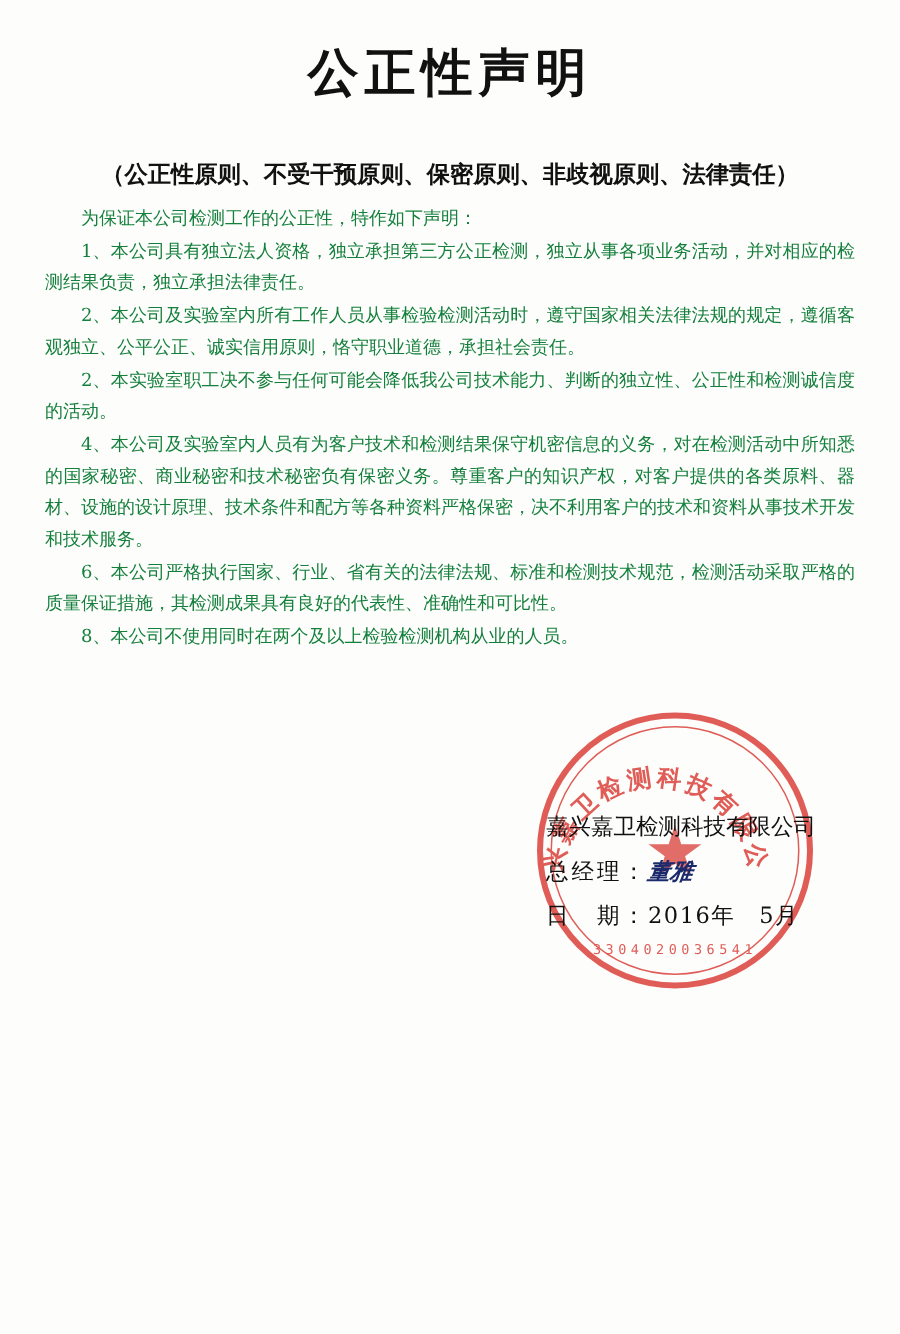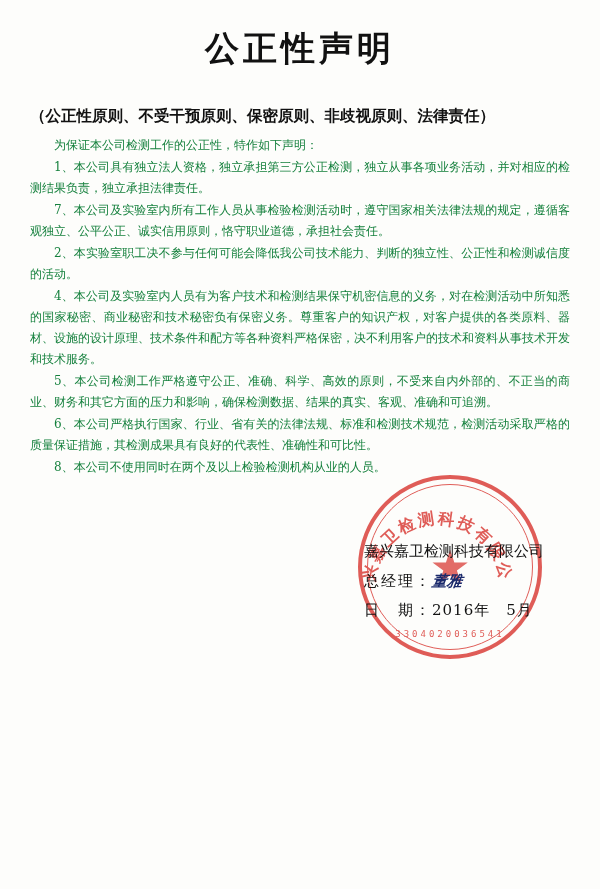--- a/index.html
+++ b/index.html
@@ -25,20 +25,21 @@
   .doc-title {
     text-align: center;
     font-size: 34px;
     font-weight: bold;
     letter-spacing: 4px;
     font-family: "DejaVu Serif", "Liberation Serif", serif;
     margin: 10px 0 34px 0;
     color: #111;
   }
   .subtitle {
+    text-align: center;
     font-size: 15.5px;
     font-weight: bold;
     font-family: "DejaVu Serif", "Liberation Serif", serif;
     letter-spacing: 0px;
     margin: 0 0 8px 0;
     color: #111;
   }
   .body-text {
     font-size: 12px;
     line-height: 1.75;
@@ -142,24 +143,23 @@
 
 <div class="page">
 
   <h1 class="doc-title">公正性声明</h1>
 
   <div class="subtitle">（公正性原则、不受干预原则、保密原则、非歧视原则、法律责任）</div>
 
   <div class="body-text">
     <p class="para">为保证本公司检测工作的公正性，特作如下声明：</p>
     <p class="para">1、本公司具有独立法人资格，独立承担第三方公正检测，独立从事各项业务活动，并对相应的检测结果负责，独立承担法律责任。</p>
-    <p class="para">7、本公司及实验室内所有工作人员从事检验检测活动时，遵守国家相关法律法规的规定，遵循客观独立、公平公正、诚实信用原则，恪守职业道德，承担社会责任。</p>
+    <p class="para">2、本公司及实验室内所有工作人员从事检验检测活动时，遵守国家相关法律法规的规定，遵循客观独立、公平公正、诚实信用原则，恪守职业道德，承担社会责任。</p>
     <p class="para">2、本实验室职工决不参与任何可能会降低我公司技术能力、判断的独立性、公正性和检测诚信度的活动。</p>
     <p class="para">4、本公司及实验室内人员有为客户技术和检测结果保守机密信息的义务，对在检测活动中所知悉的国家秘密、商业秘密和技术秘密负有保密义务。尊重客户的知识产权，对客户提供的各类原料、器材、设施的设计原理、技术条件和配方等各种资料严格保密，决不利用客户的技术和资料从事技术开发和技术服务。</p>
-    <p class="para">5、本公司检测工作严格遵守公正、准确、科学、高效的原则，不受来自内外部的、不正当的商业、财务和其它方面的压力和影响，确保检测数据、结果的真实、客观、准确和可追溯。</p>
     <p class="para">6、本公司严格执行国家、行业、省有关的法律法规、标准和检测技术规范，检测活动采取严格的质量保证措施，其检测成果具有良好的代表性、准确性和可比性。</p>
     <p class="para">8、本公司不使用同时在两个及以上检验检测机构从业的人员。</p>
   </div>
 
   <div class="seal">
     <svg class="seal-arc" viewBox="0 0 176 140">
       <defs>
         <path id="arcpath" d="M 14,96 A 74,74 0 0 1 162,96" fill="none"></path>
       </defs>
       <text>

